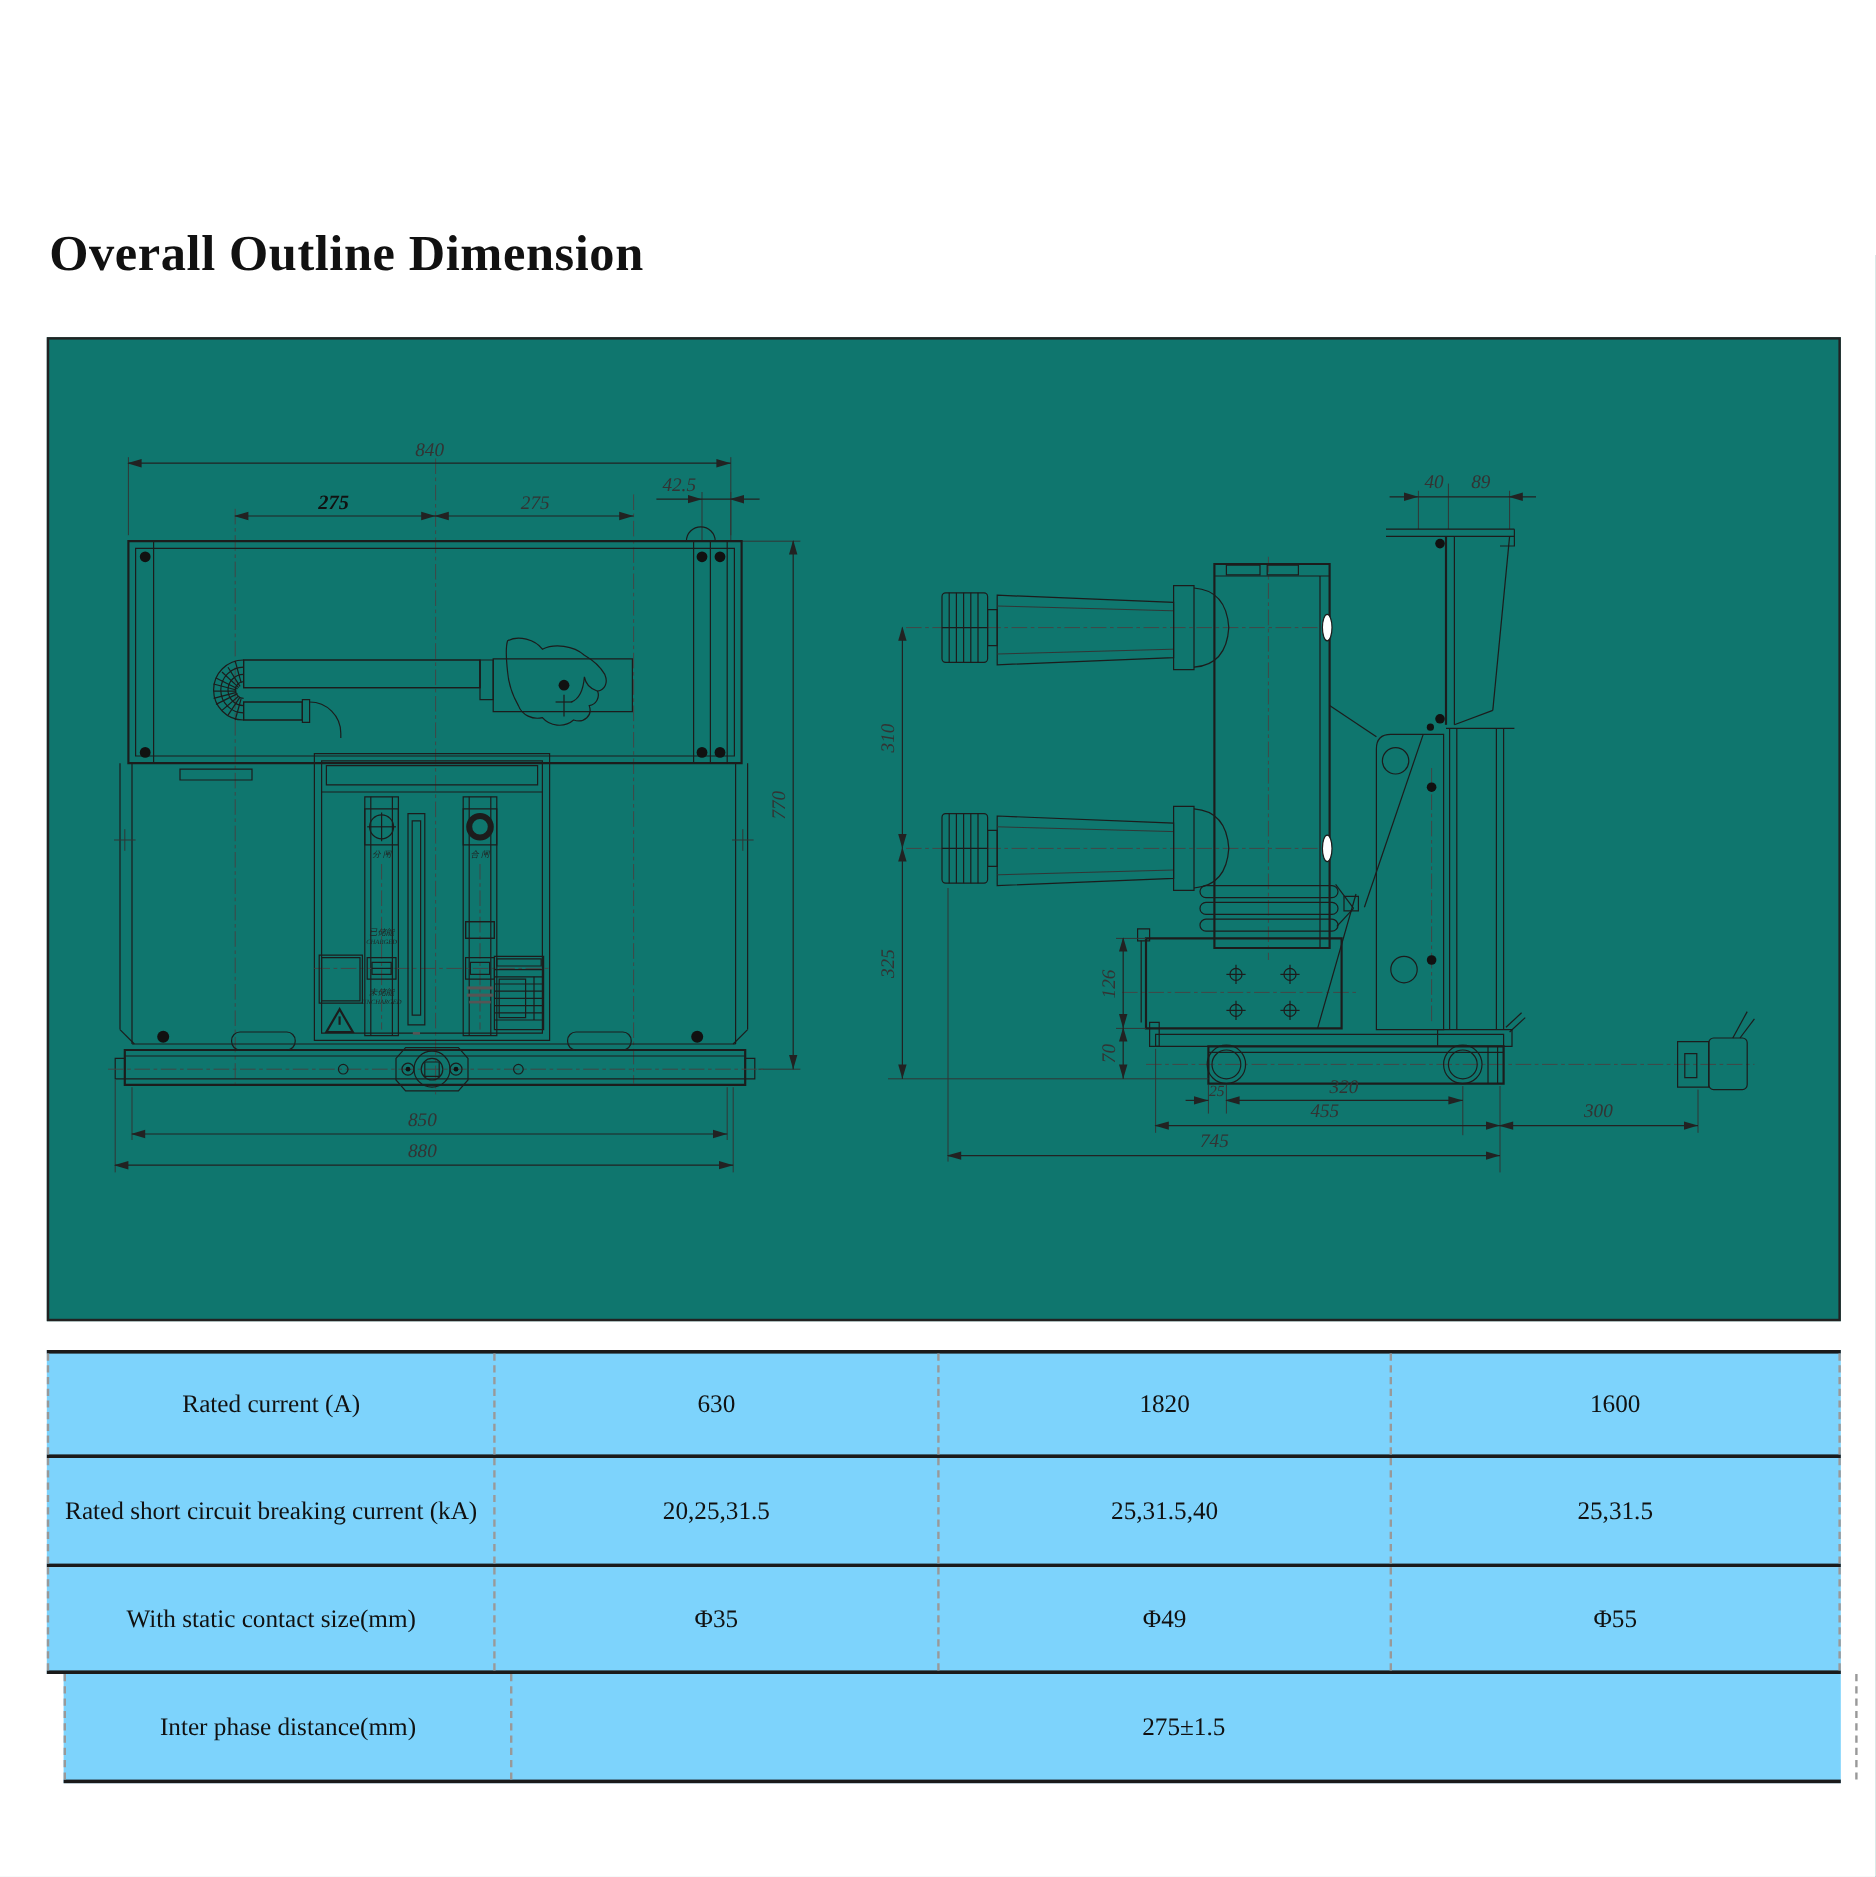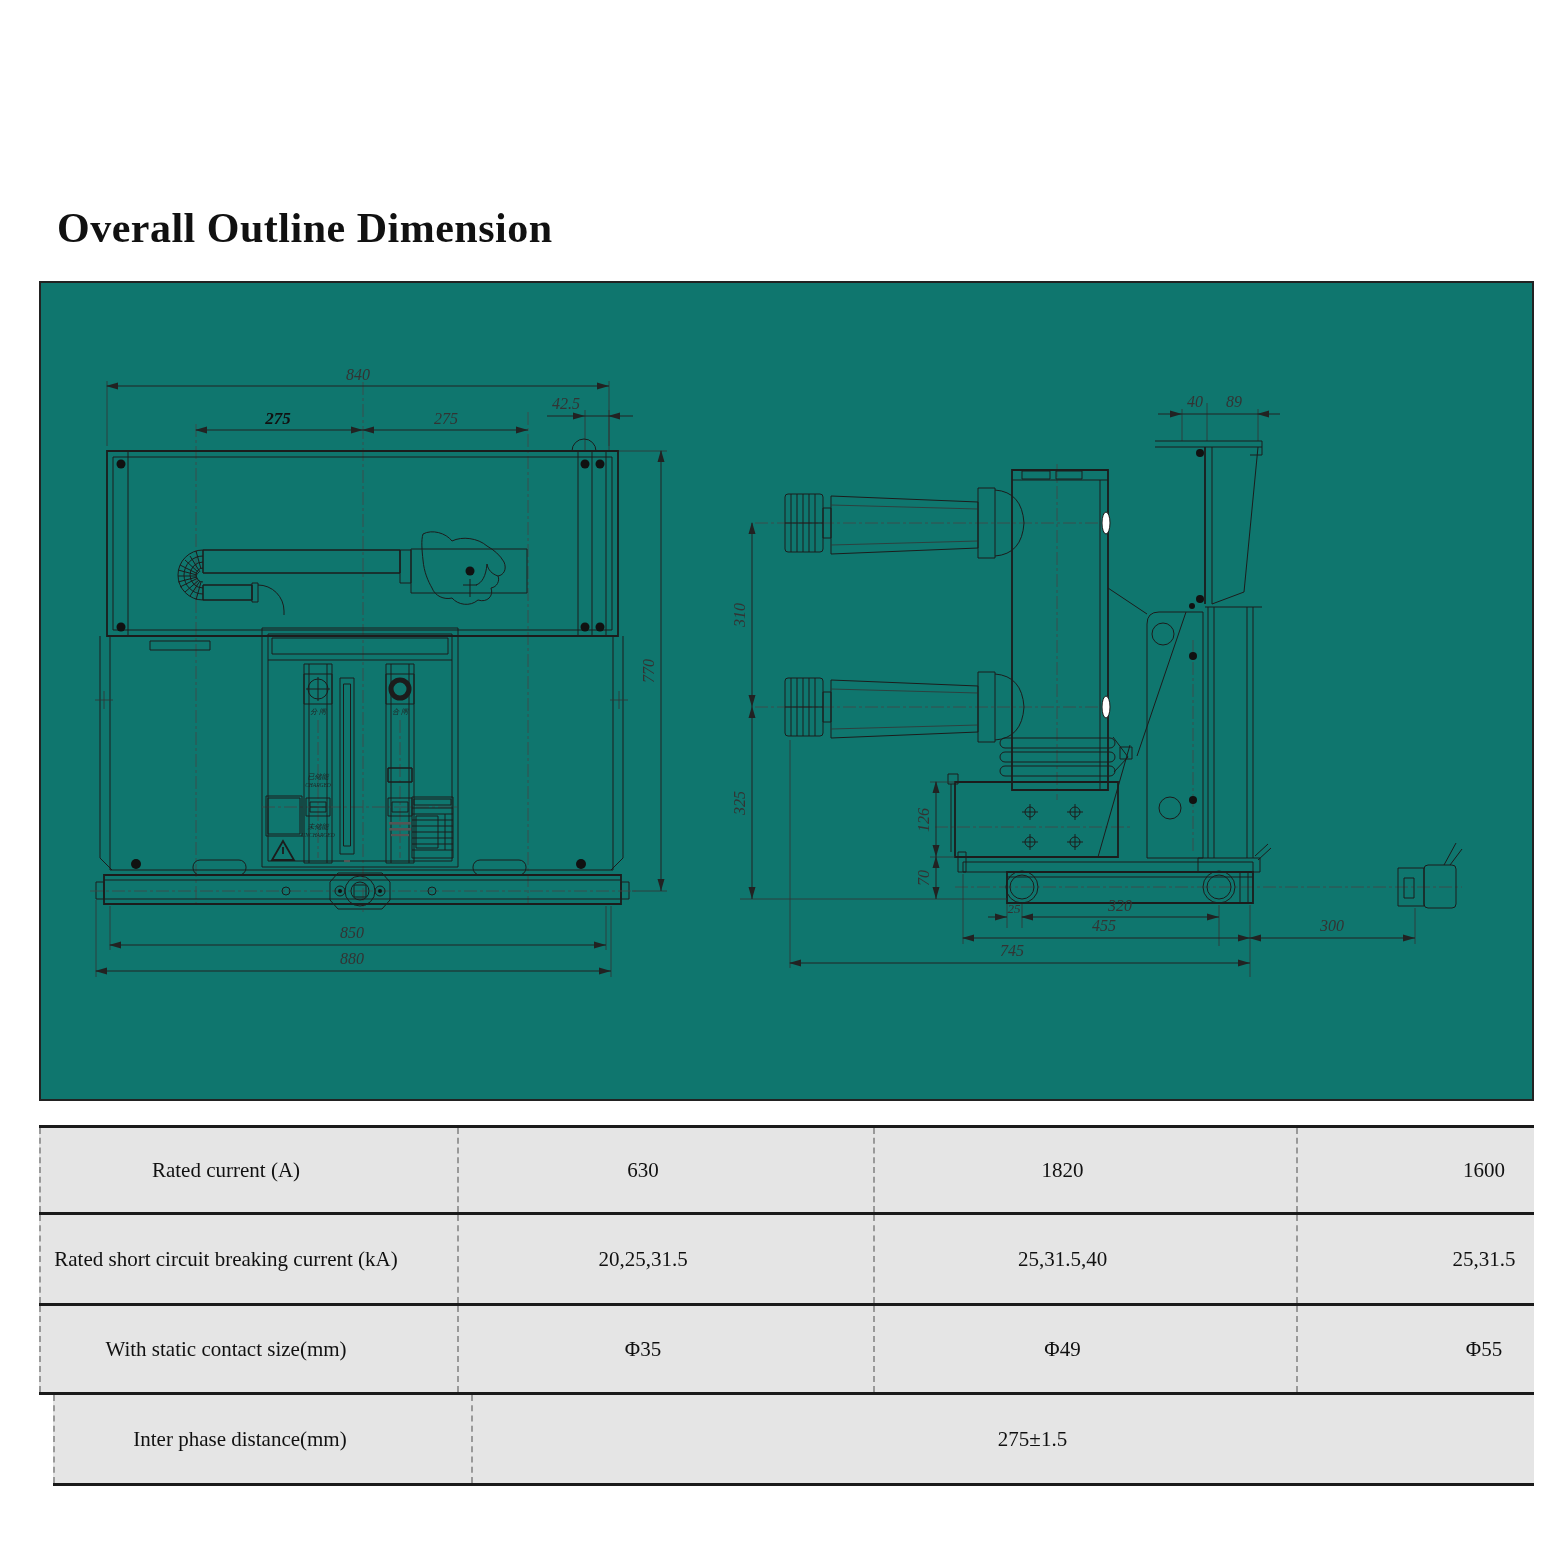--- a/index.html
+++ b/index.html
@@ -1,36 +1,36 @@
 <!DOCTYPE html>
 <html><head>
 <meta charset="utf-8">
 <style>
   html,body{margin:0;padding:0;background:#fff;}
   body{width:1563px;height:1564px;position:relative;font-family:"Liberation Serif",serif;color:#111;}
-  .page-title{position:absolute;left:41px;top:188px;font-size:42px;font-weight:bold;letter-spacing:.5px;margin:16px;}
+  .page-title{position:absolute;left:41px;top:188px;font-size:42px;font-weight:bold;letter-spacing:.5px;margin:0;}
   .panel{position:absolute;left:39px;top:281px;width:1491px;height:816px;border:2px solid #222;background:#0f766e;font-style:italic;}
   .panel svg{display:block;width:100%;height:100%;}
   
   .dwg *{vector-effect:non-scaling-stroke;}
   .dwg path,.dwg line,.dwg rect,.dwg circle,.dwg ellipse,.dwg polygon,.dwg polyline{fill:none;stroke:#1c1c1c;stroke-width:1;}
   .dwg .thk{stroke-width:1.8;}
   .dwg .fil{fill:#111;stroke:none;}
   .dwg .cl{stroke:#444;stroke-width:.8;stroke-dasharray:13 3 3 3;}
   .dwg .ext{stroke:#333;stroke-width:.8;}
   .dwg .dim{stroke:#222;stroke-width:1;}
   .dwg text{fill:#333;stroke:none;font-family:"Liberation Serif",serif;font-size:16px;}
   .dwg text.b{font-weight:bold;font-size:17px;fill:#111;}
   .dwg text.sm{font-size:13px;}
   .dwg text.tt{font-size:7px;fill:#222;}
   .dwg text.t5{font-size:5.5px;fill:#222;}
   .dwg .bar{fill:#555;stroke:none;}
   
   .spec{position:absolute;left:39px;top:1125px;width:1495px;}
-  .row{display:grid;grid-template-columns:372px 370px 377px 376px;border-bottom:3px solid #1a1a1a;background:#e5e5e5;gap:46px;}
+  .row{display:grid;grid-template-columns:372px 370px 377px 376px;border-bottom:3px solid #1a1a1a;background:#7dd3fc;}
   .row.first{border-top:3px solid #1a1a1a;}
   .row.span{grid-template-columns:372px 1123px;margin-left:14px;}
   .cell{display:flex;align-items:center;justify-content:center;font-size:21px;border-left:2px dashed #999;}
   .cell:first-child{border-left:2px dashed #999;}
   .row .cell:last-child{border-right:2px dashed #999;}
   .r1{height:84px}.r2{height:88px}.r3{height:86px}.r4{height:88px}
 </style>
 </head>
 <body>
 

